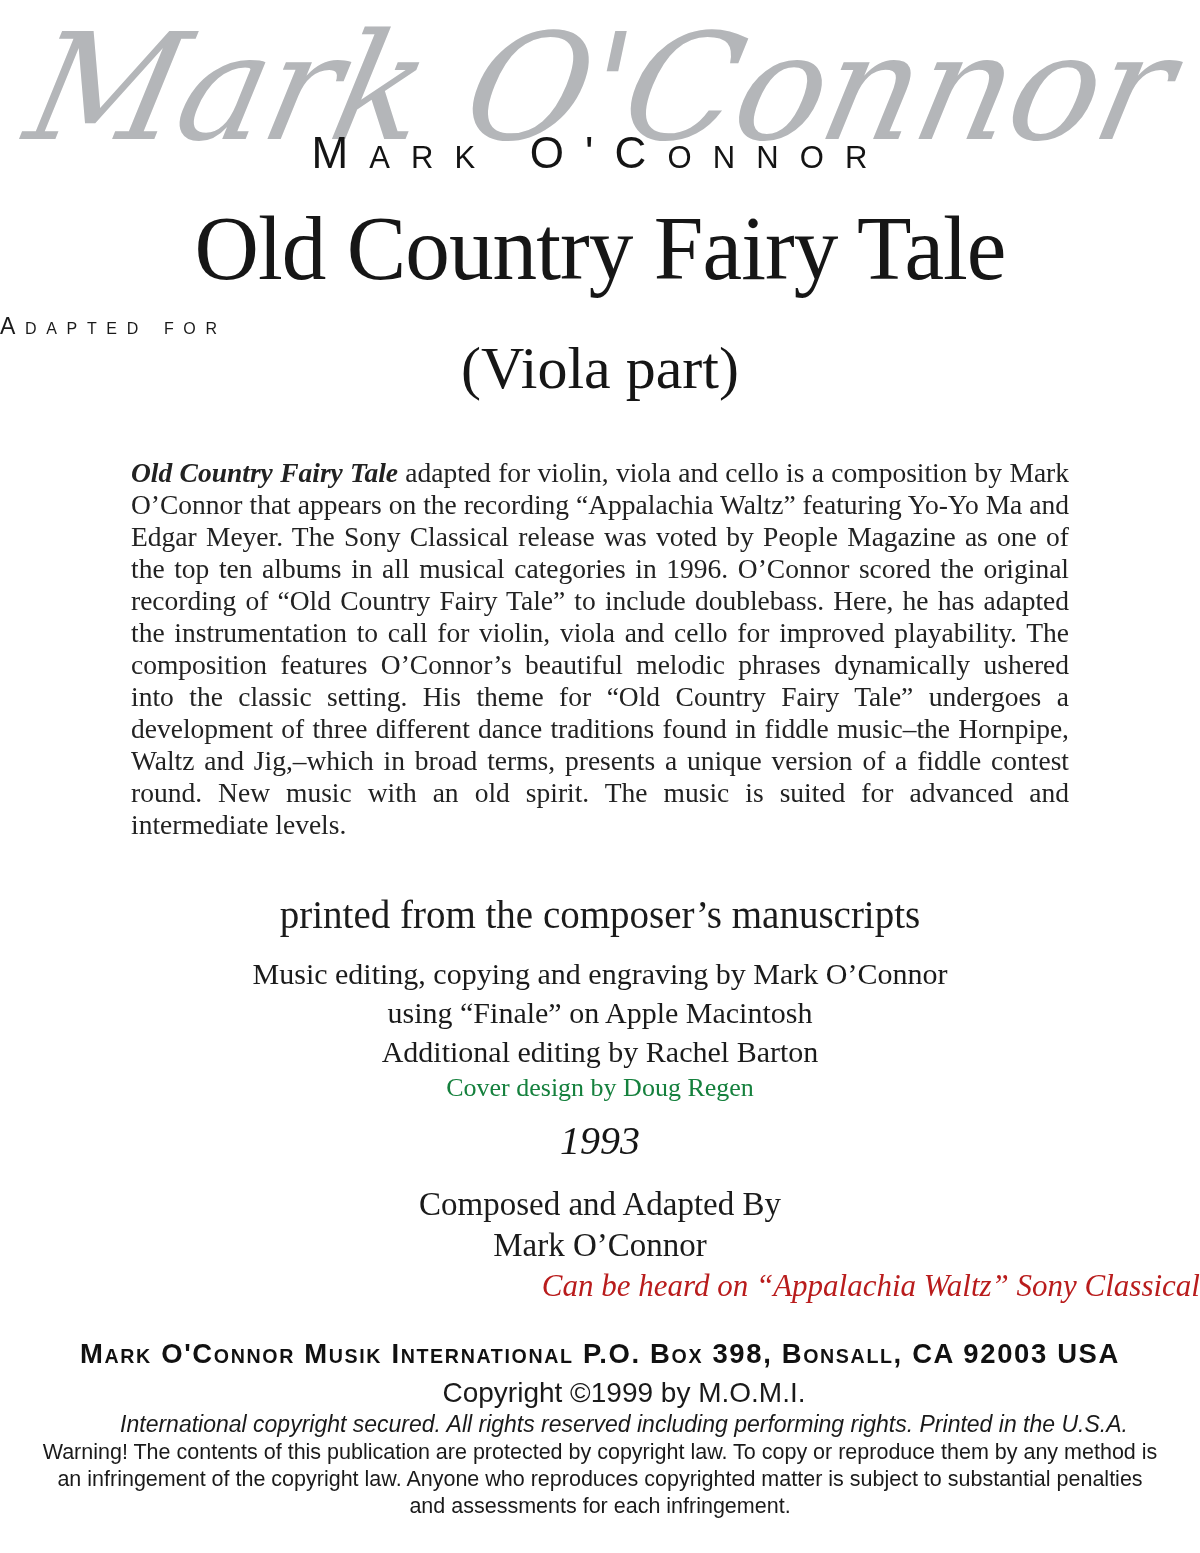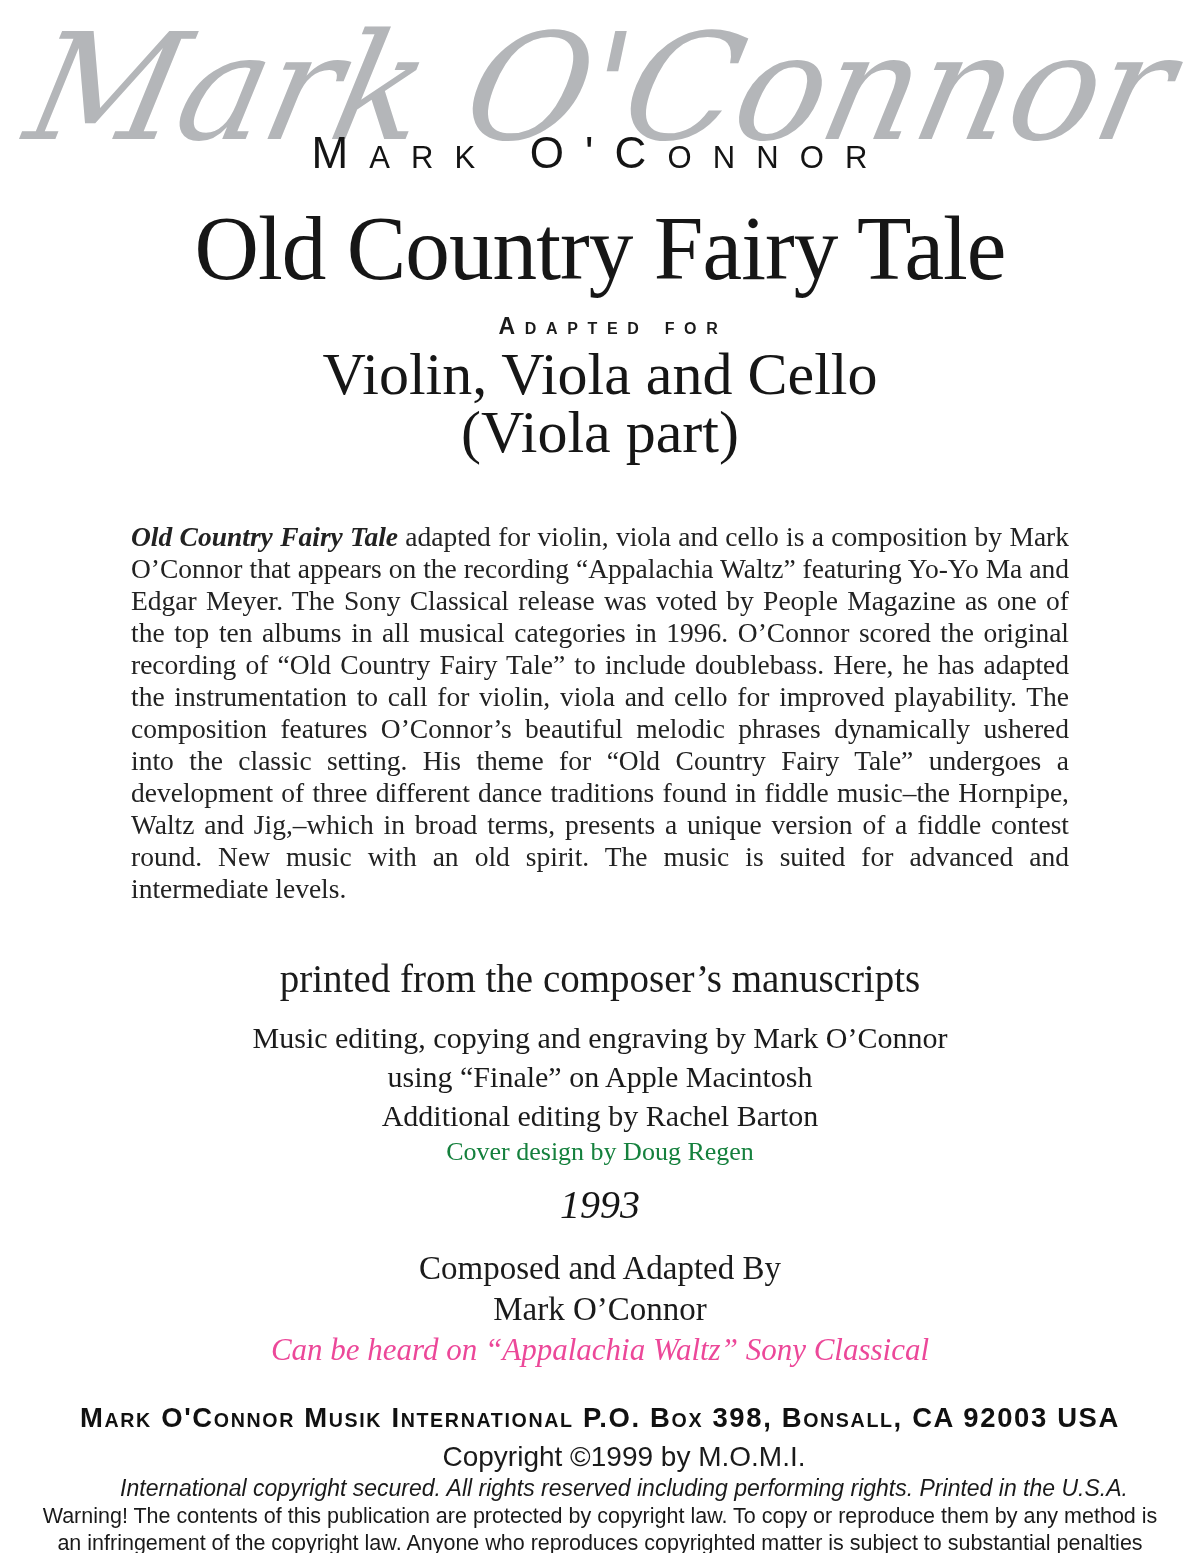--- a/index.html
+++ b/index.html
@@ -57,28 +57,26 @@
     text-align: center;
     font-weight: 400;
     font-size: 92px;
     line-height: 1.05;
     letter-spacing: -1px;
     color: #161616;
     transform: scaleX(0.97);
   }
   .adapted-for {
     margin-top: 16px;
-    text-align: center;
     font-family: "Liberation Sans", sans-serif;
     font-variant: small-caps;
-    font-weight: 700;
+    font-weight: 400;
     font-size: 23px;
     letter-spacing: 0.42em;
     color: #1a1a1a;
-    margin-left: 26px;
   }
   .instrumentation {
     margin-top: 4px;
     text-align: center;
     font-size: 60px;
     line-height: 1.0;
     color: #161616;
   }
   .part-line {
     text-align: center;
@@ -131,25 +129,25 @@
     font-style: italic;
   }
   .composed-block {
     margin-top: 20px;
     text-align: center;
     font-size: 33px;
     line-height: 41px;
     color: #1b1b1b;
   }
   .heard-line {
-    text-align: center;
+    text-align: right;
     font-style: italic;
     font-size: 31px;
     line-height: 40px;
-    color: #ec4899;
+    color: #b91c1c;
   }
 
   
   .footer {
     margin-top: 32px;
     text-align: center;
   }
   .publisher-line {
     font-family: "Liberation Sans", sans-serif;
     font-variant: small-caps;
@@ -193,21 +191,20 @@
 
   <div class="header">
     <div class="script-name">Mark O'Connor</div>
     <div class="caps-name">Mark O'Connor</div>
   </div>
 
   <h1 class="title">Old Country Fairy Tale</h1>
 
   <div class="adapted-for">Adapted for</div>
 
-  <div class="instrumentation">Violin, Viola and Cello</div>
 
   <div class="part-line">(Viola part)</div>
 
   <p class="description">
     <span class="lead">Old Country Fairy Tale</span><span> adapted for violin, viola and cello is a composition by Mark O’Connor that appears on the recording “Appalachia Waltz” featuring Yo-Yo Ma and Edgar Meyer. The Sony Classical release was voted by People Magazine as one of the top ten albums in all musical categories in 1996. O’Connor scored the original recording of “Old Country Fairy Tale” to include doublebass. Here, he has adapted the instrumentation to call for violin, viola and cello for improved playability. The composition features O’Connor’s beautiful melodic phrases dynamically ushered into the classic setting. His theme for “Old Country Fairy Tale” undergoes a development of three different dance traditions found in fiddle music–the Hornpipe, Waltz and Jig,–which in broad terms, presents a unique version of a fiddle contest round. New music with an old spirit. The music is suited for advanced and intermediate levels.</span>
   </p>
 
   <div class="orig-block">
     <div>printed from the composer’s manuscripts</div>
   </div>

